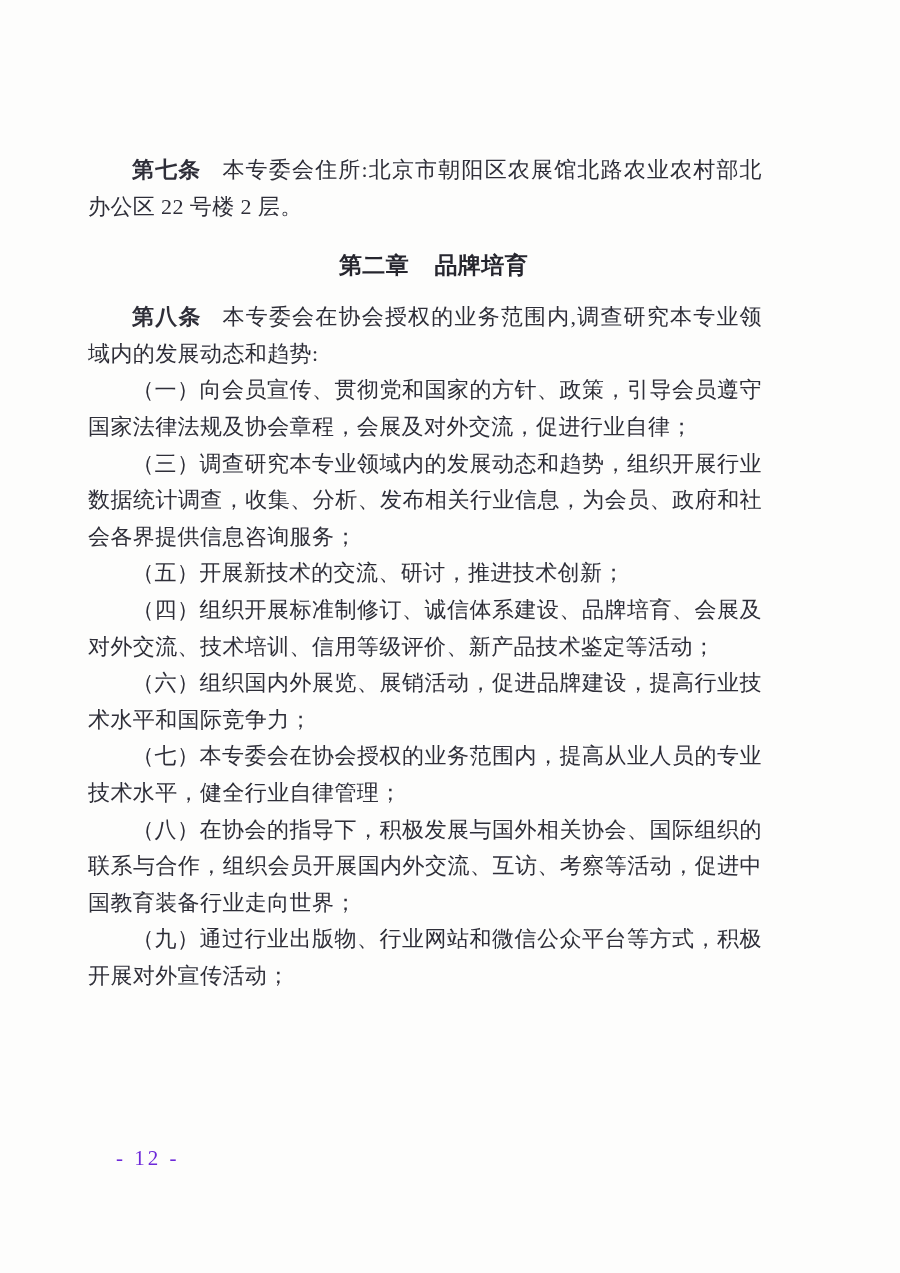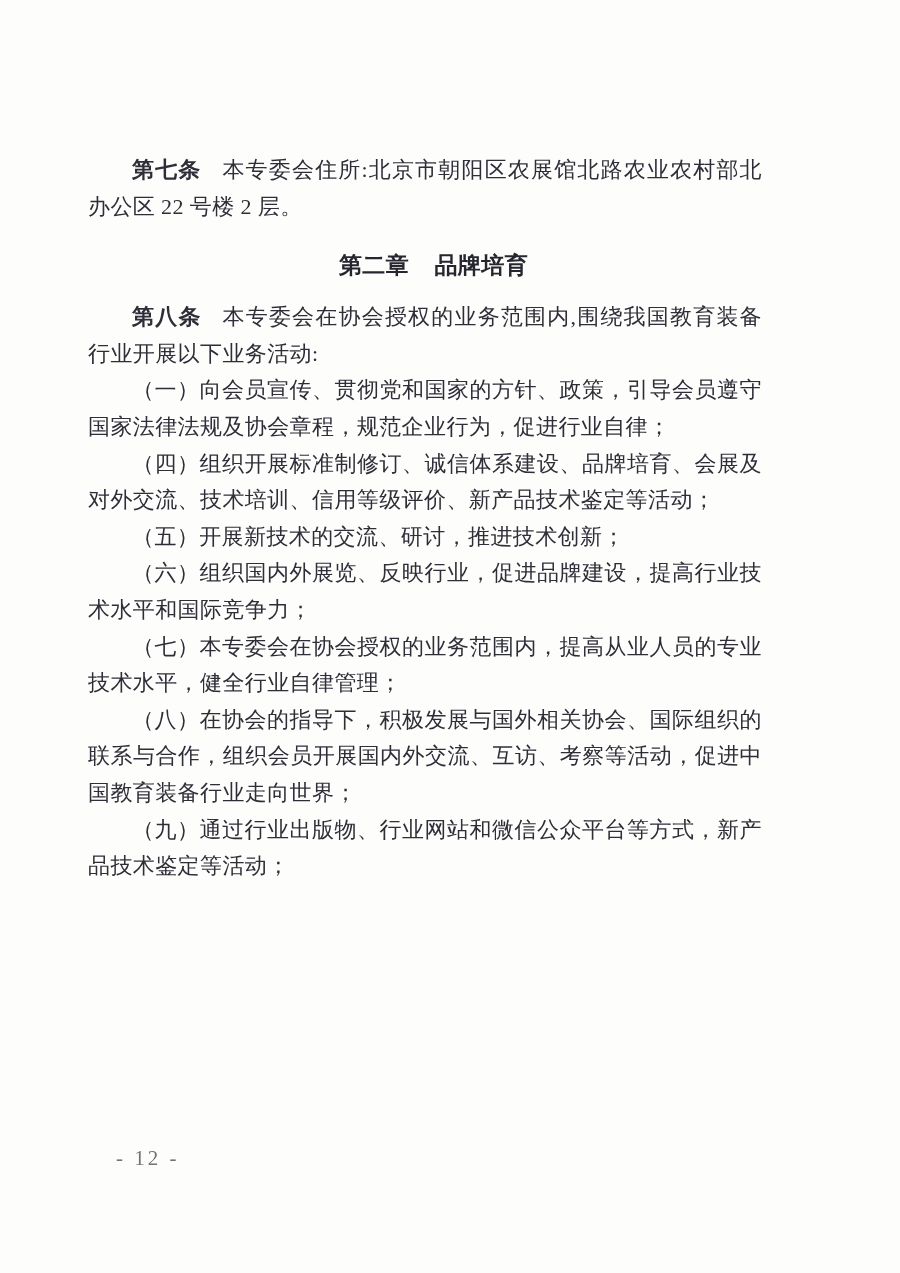--- a/index.html
+++ b/index.html
@@ -42,39 +42,40 @@
     line-height: 37px;
     color: #26262e;
   }
   .chapter-label { margin-right: 1.1em; margin-left: 17px; }
   .page-number {
     position: absolute;
     left: 116px; top: 1143px;
     font-size: 21px;
     line-height: 30px;
     letter-spacing: 3px;
-    color: #737373;
+    color: #6d28d9;
   }
 </style>
 </head>
 <body>
 
 <div class="page">
   <div class="content">
 
     <p class="para"><span class="article-label">第七条</span><span>本专委会住所:北京市朝阳区农展馆北路农业农村部北办公区 22 号楼 2 层。</span></p>
 
     <h2 class="chapter"><span class="chapter-label">第二章</span><span>品牌培育</span></h2>
 
-    <p class="para"><span class="article-label">第八条</span><span>本专委会在协会授权的业务范围内,围绕我国教育装备行业开展以下业务活动:</span></p>
+    <p class="para"><span class="article-label">第八条</span><span>本专委会在协会授权的业务范围内,调查研究本专业领域内的发展动态和趋势:</span></p>
 
-    <p class="para">（一）向会员宣传、贯彻党和国家的方针、政策，引导会员遵守国家法律法规及协会章程，规范企业行为，促进行业自律；</p>
+    <p class="para">（一）向会员宣传、贯彻党和国家的方针、政策，引导会员遵守国家法律法规及协会章程，会展及对外交流，促进行业自律；</p>
+    <p class="para">（三）调查研究本专业领域内的发展动态和趋势，组织开展行业数据统计调查，收集、分析、发布相关行业信息，为会员、政府和社会各界提供信息咨询服务；</p>
+    <p class="para">（五）开展新技术的交流、研讨，推进技术创新；</p>
     <p class="para">（四）组织开展标准制修订、诚信体系建设、品牌培育、会展及对外交流、技术培训、信用等级评价、新产品技术鉴定等活动；</p>
-    <p class="para">（五）开展新技术的交流、研讨，推进技术创新；</p>
-    <p class="para">（六）组织国内外展览、反映行业，促进品牌建设，提高行业技术水平和国际竞争力；</p>
+    <p class="para">（六）组织国内外展览、展销活动，促进品牌建设，提高行业技术水平和国际竞争力；</p>
     <p class="para">（七）本专委会在协会授权的业务范围内，提高从业人员的专业技术水平，健全行业自律管理；</p>
     <p class="para">（八）在协会的指导下，积极发展与国外相关协会、国际组织的联系与合作，组织会员开展国内外交流、互访、考察等活动，促进中国教育装备行业走向世界；</p>
-    <p class="para">（九）通过行业出版物、行业网站和微信公众平台等方式，新产品技术鉴定等活动；</p>
+    <p class="para">（九）通过行业出版物、行业网站和微信公众平台等方式，积极开展对外宣传活动；</p>
 
   </div>
 
   <div class="page-number">- 12 -</div>
 </div>
 
 </body></html>

